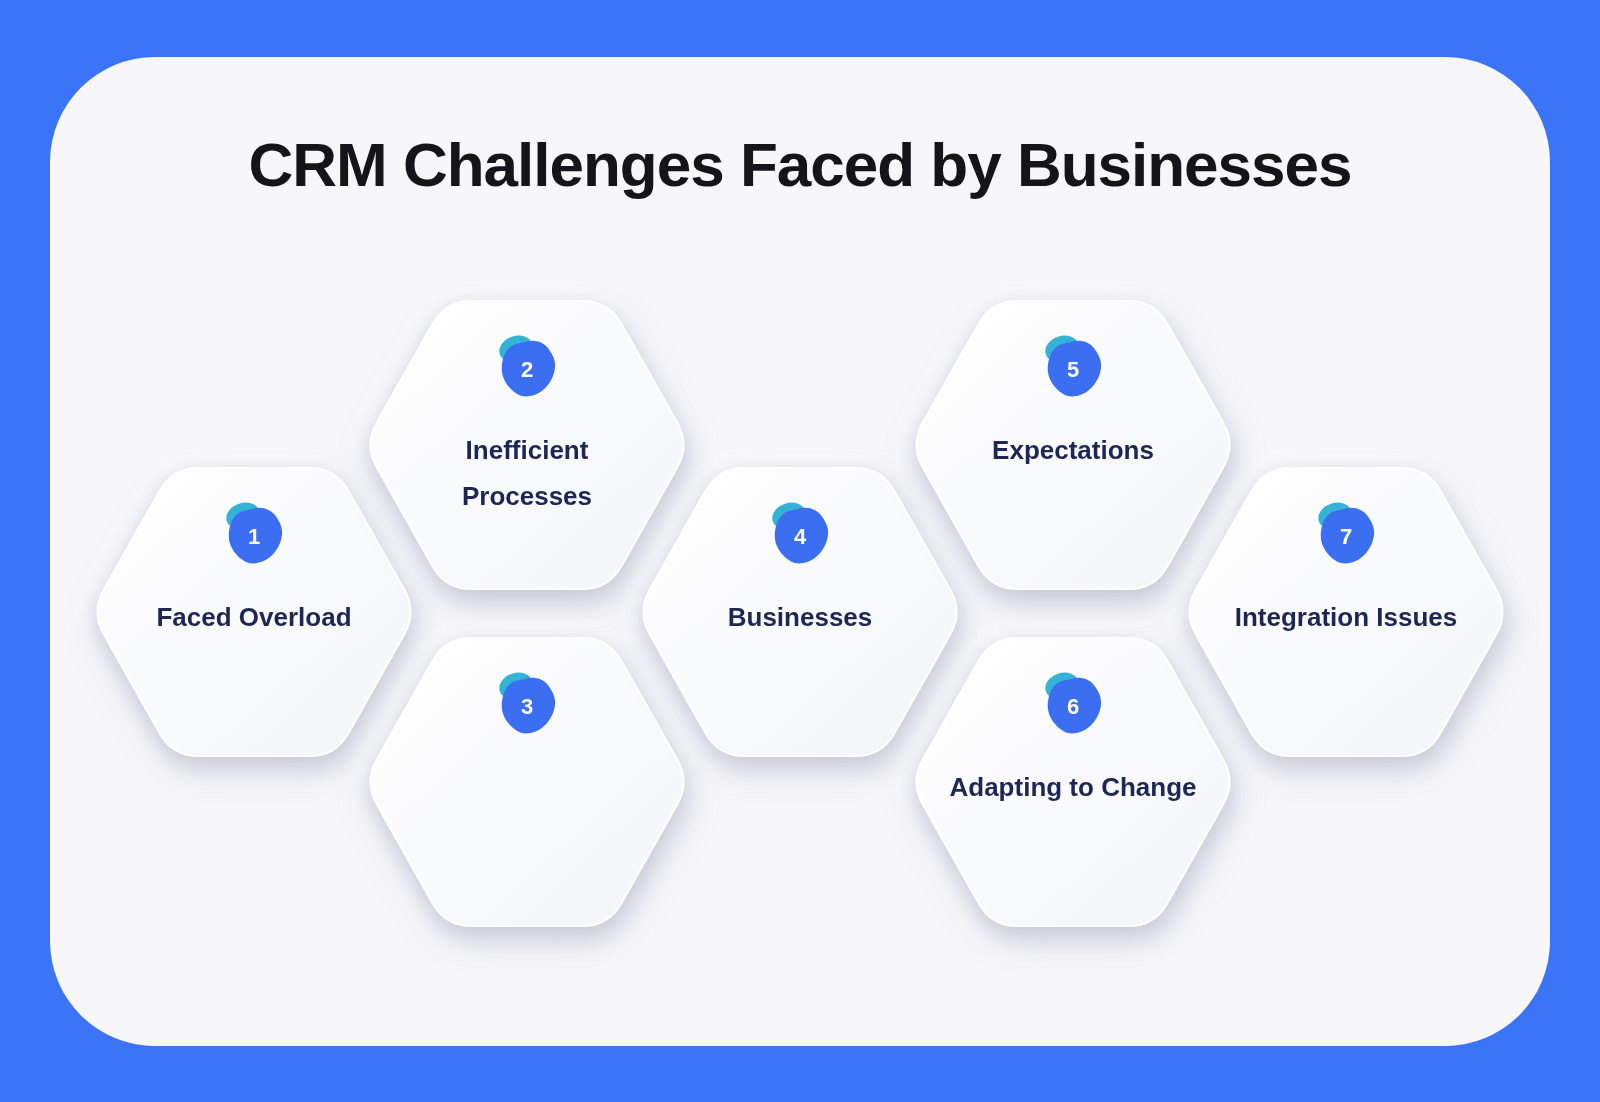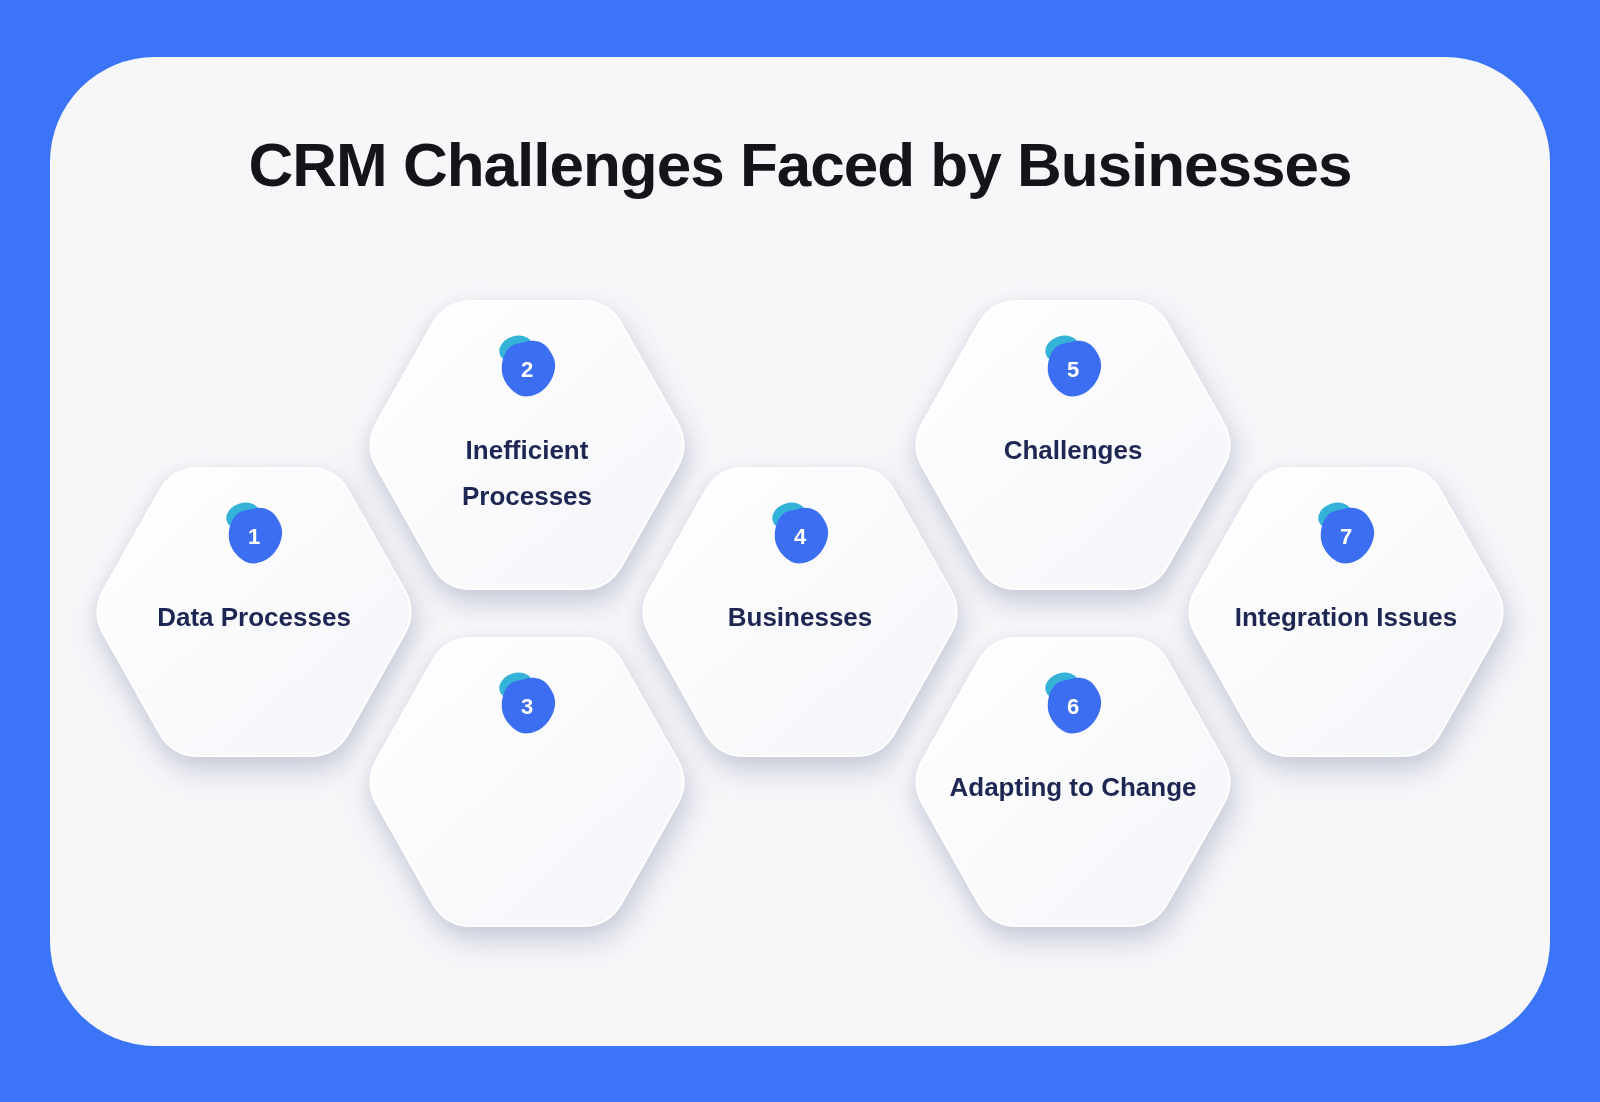--- a/index.html
+++ b/index.html
@@ -102,21 +102,21 @@
       <svg class="hex-shape" viewBox="0 0 326 288">
         <path d="M 107.5 0 L 218.5 0 Q 244.5 0 257.3 22.6 L 313.2 121.4 Q 326 144 313.2 166.6 L 257.3 265.4 Q 244.5 288 218.5 288 L 107.5 288 Q 81.5 288 68.7 265.4 L 12.8 166.6 Q 0 144 12.8 121.4 L 68.7 22.6 Q 81.5 0 107.5 0 Z" fill="url(#hexGrad)" stroke="#ffffff" stroke-width="2"></path>
       </svg>
       <div class="badge">
         <svg class="badge-svg" viewBox="0 0 64 66">
           <ellipse class="badge-teal" cx="21" cy="15" rx="17" ry="13" transform="rotate(-18 21 15)"></ellipse>
           <path class="badge-blue" d="M30 8 C37 5.5 47 7 52 13 C57 19 61 26 60 34 C59 42 55 50 48 56 C41 62 30 64.5 23 60.5 C16 56.5 9.5 49 7.5 41 C5.5 33 7.5 20 14.5 13.5 C19.5 9 25 9.5 30 8 Z"></path>
         </svg>
         <span class="badge-num">1</span>
       </div>
-      <div class="hex-label">Data Processes</div>
+      <div class="hex-label">Faced Overload</div>
     </div>
 
     <div class="hex hex-2">
       <svg class="hex-shape" viewBox="0 0 326 288">
         <path d="M 107.5 0 L 218.5 0 Q 244.5 0 257.3 22.6 L 313.2 121.4 Q 326 144 313.2 166.6 L 257.3 265.4 Q 244.5 288 218.5 288 L 107.5 288 Q 81.5 288 68.7 265.4 L 12.8 166.6 Q 0 144 12.8 121.4 L 68.7 22.6 Q 81.5 0 107.5 0 Z" fill="url(#hexGrad)" stroke="#ffffff" stroke-width="2"></path>
       </svg>
       <div class="badge">
         <svg class="badge-svg" viewBox="0 0 64 66">
           <ellipse class="badge-teal" cx="21" cy="15" rx="17" ry="13" transform="rotate(-18 21 15)"></ellipse>
           <path class="badge-blue" d="M30 8 C37 5.5 47 7 52 13 C57 19 61 26 60 34 C59 42 55 50 48 56 C41 62 30 64.5 23 60.5 C16 56.5 9.5 49 7.5 41 C5.5 33 7.5 20 14.5 13.5 C19.5 9 25 9.5 30 8 Z"></path>
@@ -157,21 +157,21 @@
       <svg class="hex-shape" viewBox="0 0 326 288">
         <path d="M 107.5 0 L 218.5 0 Q 244.5 0 257.3 22.6 L 313.2 121.4 Q 326 144 313.2 166.6 L 257.3 265.4 Q 244.5 288 218.5 288 L 107.5 288 Q 81.5 288 68.7 265.4 L 12.8 166.6 Q 0 144 12.8 121.4 L 68.7 22.6 Q 81.5 0 107.5 0 Z" fill="url(#hexGrad)" stroke="#ffffff" stroke-width="2"></path>
       </svg>
       <div class="badge">
         <svg class="badge-svg" viewBox="0 0 64 66">
           <ellipse class="badge-teal" cx="21" cy="15" rx="17" ry="13" transform="rotate(-18 21 15)"></ellipse>
           <path class="badge-blue" d="M30 8 C37 5.5 47 7 52 13 C57 19 61 26 60 34 C59 42 55 50 48 56 C41 62 30 64.5 23 60.5 C16 56.5 9.5 49 7.5 41 C5.5 33 7.5 20 14.5 13.5 C19.5 9 25 9.5 30 8 Z"></path>
         </svg>
         <span class="badge-num">5</span>
       </div>
-      <div class="hex-label">Challenges</div>
+      <div class="hex-label">Expectations</div>
     </div>
 
     <div class="hex hex-6">
       <svg class="hex-shape" viewBox="0 0 326 288">
         <path d="M 107.5 0 L 218.5 0 Q 244.5 0 257.3 22.6 L 313.2 121.4 Q 326 144 313.2 166.6 L 257.3 265.4 Q 244.5 288 218.5 288 L 107.5 288 Q 81.5 288 68.7 265.4 L 12.8 166.6 Q 0 144 12.8 121.4 L 68.7 22.6 Q 81.5 0 107.5 0 Z" fill="url(#hexGrad)" stroke="#ffffff" stroke-width="2"></path>
       </svg>
       <div class="badge">
         <svg class="badge-svg" viewBox="0 0 64 66">
           <ellipse class="badge-teal" cx="21" cy="15" rx="17" ry="13" transform="rotate(-18 21 15)"></ellipse>
           <path class="badge-blue" d="M30 8 C37 5.5 47 7 52 13 C57 19 61 26 60 34 C59 42 55 50 48 56 C41 62 30 64.5 23 60.5 C16 56.5 9.5 49 7.5 41 C5.5 33 7.5 20 14.5 13.5 C19.5 9 25 9.5 30 8 Z"></path>

